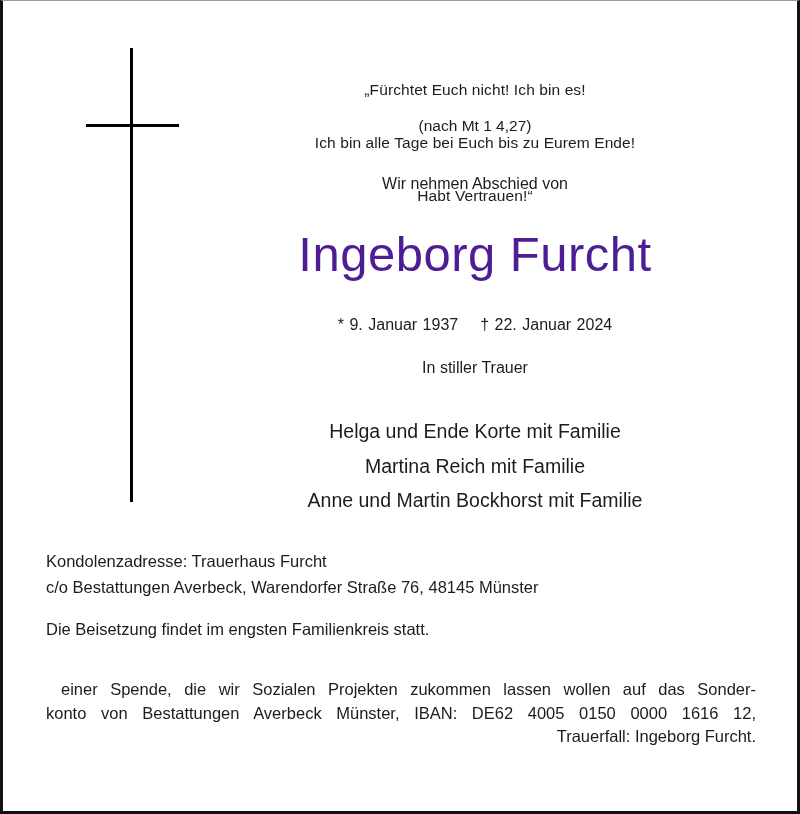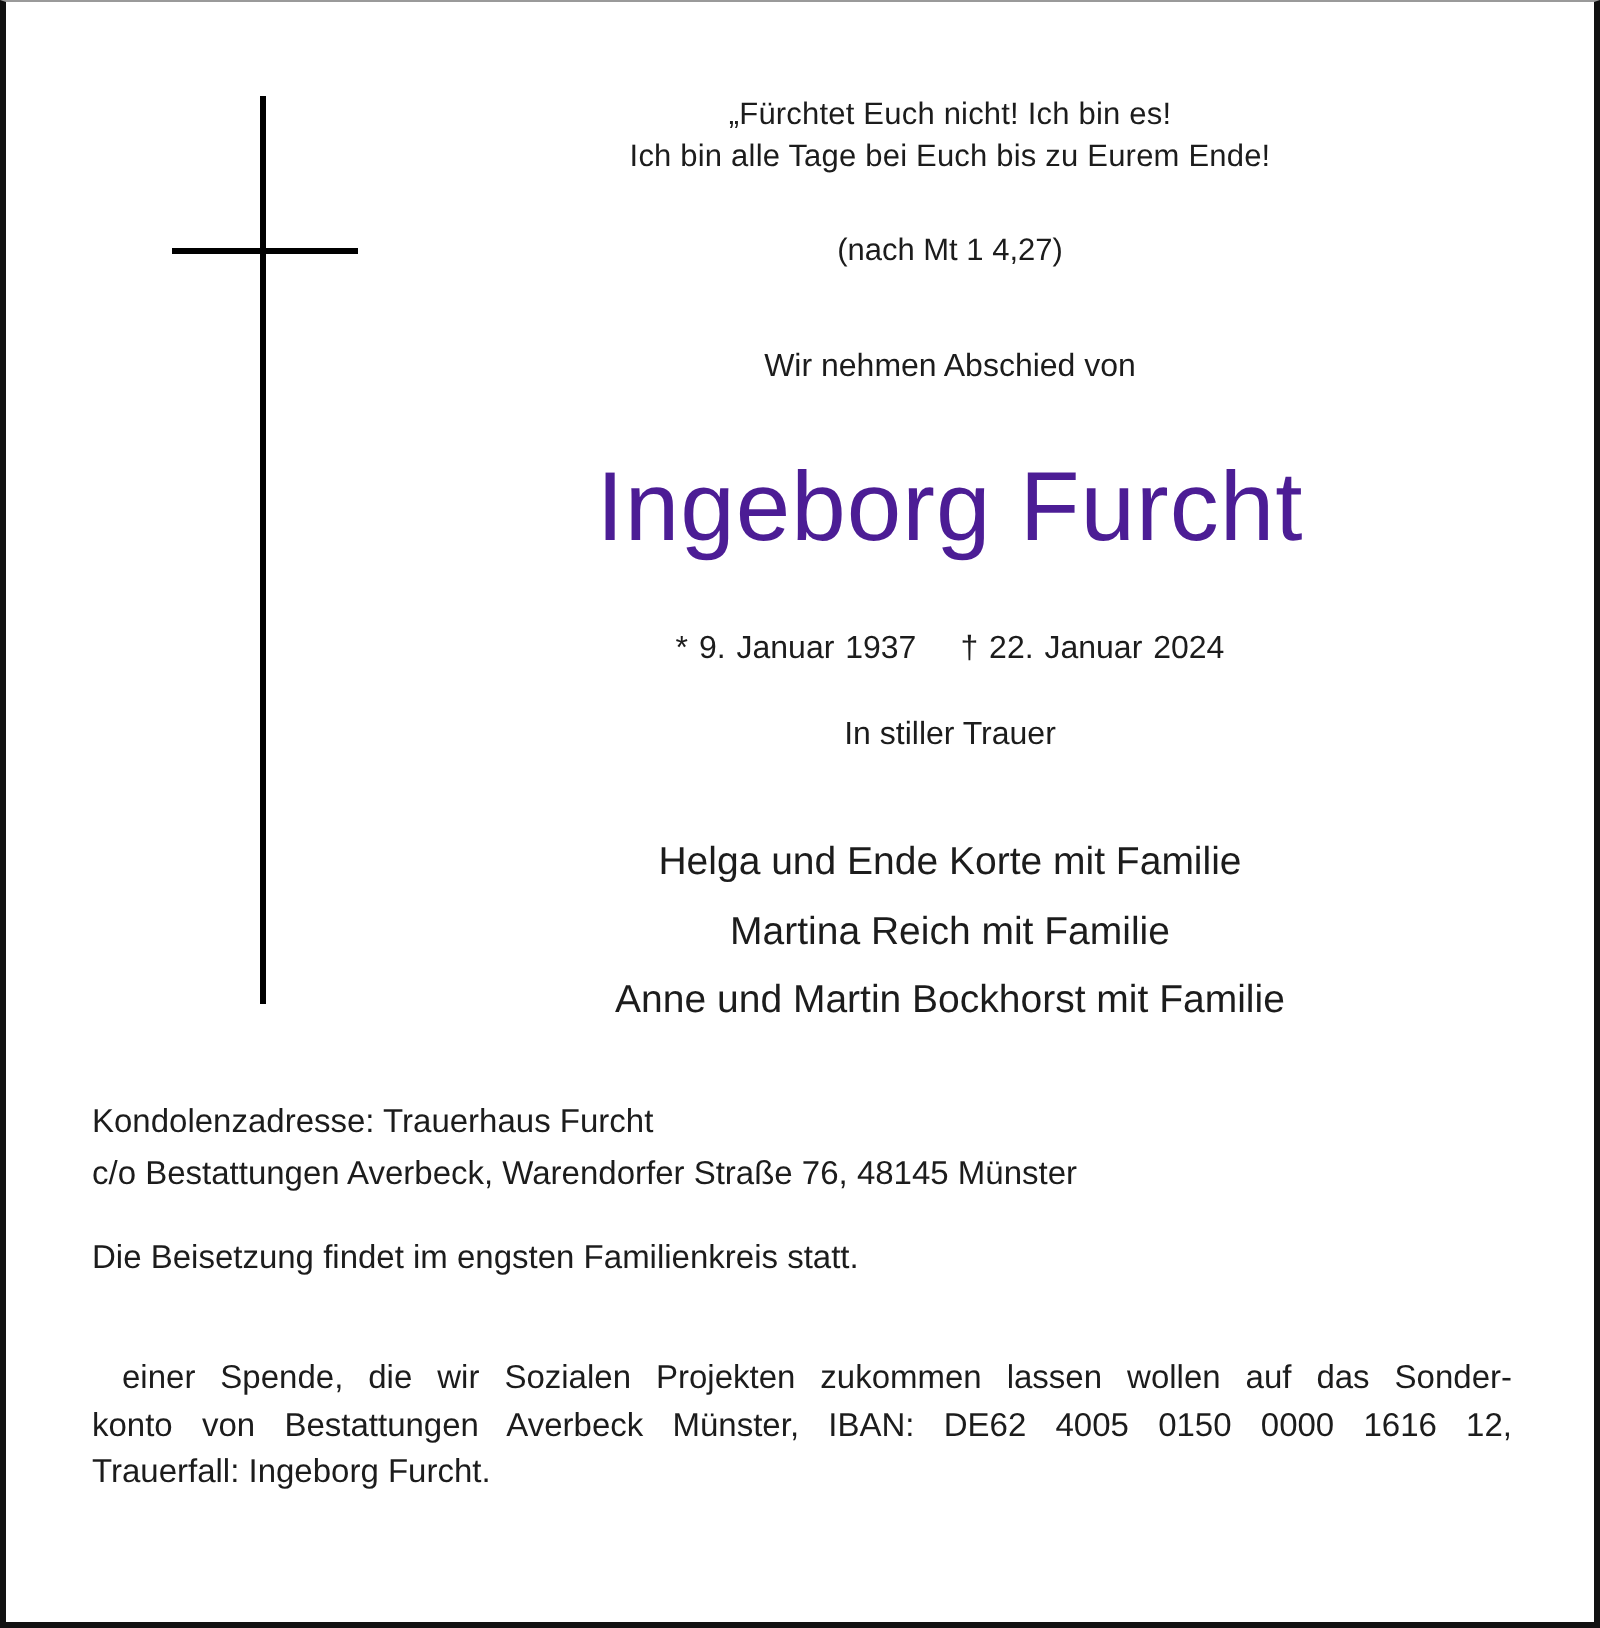--- a/index.html
+++ b/index.html
@@ -5,49 +5,50 @@
   html, body { margin: 0; padding: 0; background: #ffffff; }
   body { width: 800px; height: 814px; position: relative; overflow: hidden;
          font-family: "Liberation Sans", "DejaVu Sans", sans-serif; color: #1c1c1c; }
   .frame { position: absolute; left: 0; top: 0; width: 800px; height: 814px; box-sizing: border-box;
            border-left: 3px solid #111; border-right: 3px solid #111; border-bottom: 3px solid #111;
            border-top: 1px solid #9a9a9a; }
   .cross-v { position: absolute; left: 130px; top: 48px; width: 3px; height: 454px; background: #000; }
   .cross-h { position: absolute; left: 86px; top: 124px; width: 93px; height: 3px; background: #000; }
   .center { position: absolute; left: 200px; width: 550px; text-align: center; }
   .quote { top: 47px; font-size: 15.5px; line-height: 21px; letter-spacing: 0.1px; }
-  .quote div { white-space: nowrap; }
+  .quote div { white-space: nowrap; margin-top: 32px; }
   .ref { top: 117px; font-size: 15.5px; }
   .intro { top: 175px; font-size: 16px; }
   .name { top: 226px; font-size: 49px; font-weight: normal; letter-spacing: 0.5px; color: #4c1d95; }
   .dates { top: 316px; font-size: 16px; word-spacing: 1px; }
   .dates .gap { display: inline-block; width: 22px; }
   .mourning { top: 359px; font-size: 16px; }
   .family { top: 414px; font-size: 19.5px; line-height: 34.5px; }
   .left-block { position: absolute; left: 46px; width: 710px; font-size: 16.5px; }
   .address { top: 548px; line-height: 26px; }
   .burial { top: 602px; margin-top: 18px; }
   .donation { top: 678px; line-height: 23.5px; text-align: justify; }
-  .donation .lastline { text-align: left; }
+  .donation .lastline { text-align: right; }
   [data-bind] { white-space: pre; }
   .donation [data-bind] { white-space: normal; }
 </style>
 </head>
 <body>
 
 <div class="frame"></div>
 
 <div>
   <div class="cross-v"></div>
   <div class="cross-h"></div>
 </div>
 
 <div class="center quote">
   <div data-bind="quote.lines.0">„Fürchtet Euch nicht! Ich bin es!</div>
   <div data-bind="quote.lines.1">Ich bin alle Tage bei Euch bis zu Eurem Ende!</div>
+  <div data-bind="quote.lines.2">Habt Vertrauen!“</div>
 </div>
 <div class="center ref" data-bind="quote.reference">(nach Mt 1 4,27)</div>
 
 <div class="center intro" data-bind="intro">Wir nehmen Abschied von</div>
 
 <div class="center name" data-bind="deceased.name">Ingeborg Furcht</div>
 
 <div class="center dates">
   <span data-bind="deceased.born">* 9. Januar 1937</span><span class="gap"></span><span data-bind="deceased.died">† 22. Januar 2024</span>
 </div>

